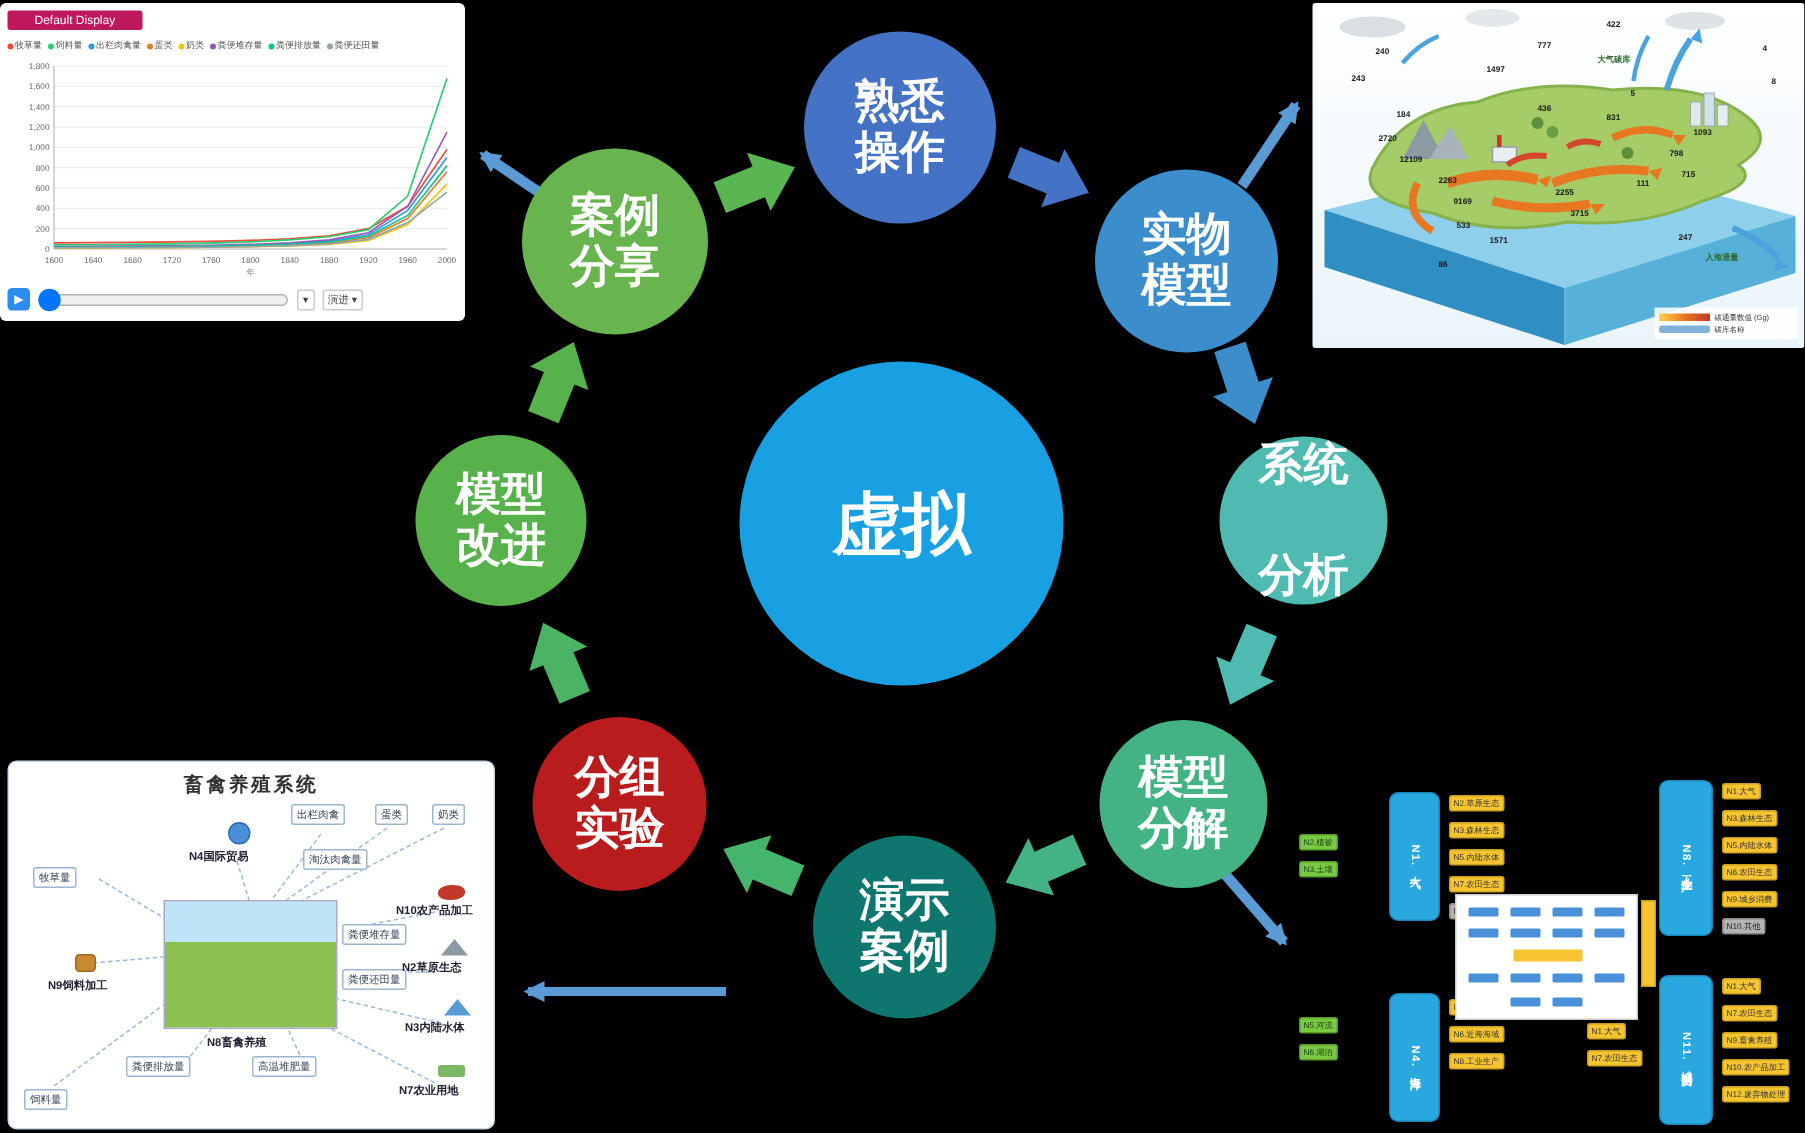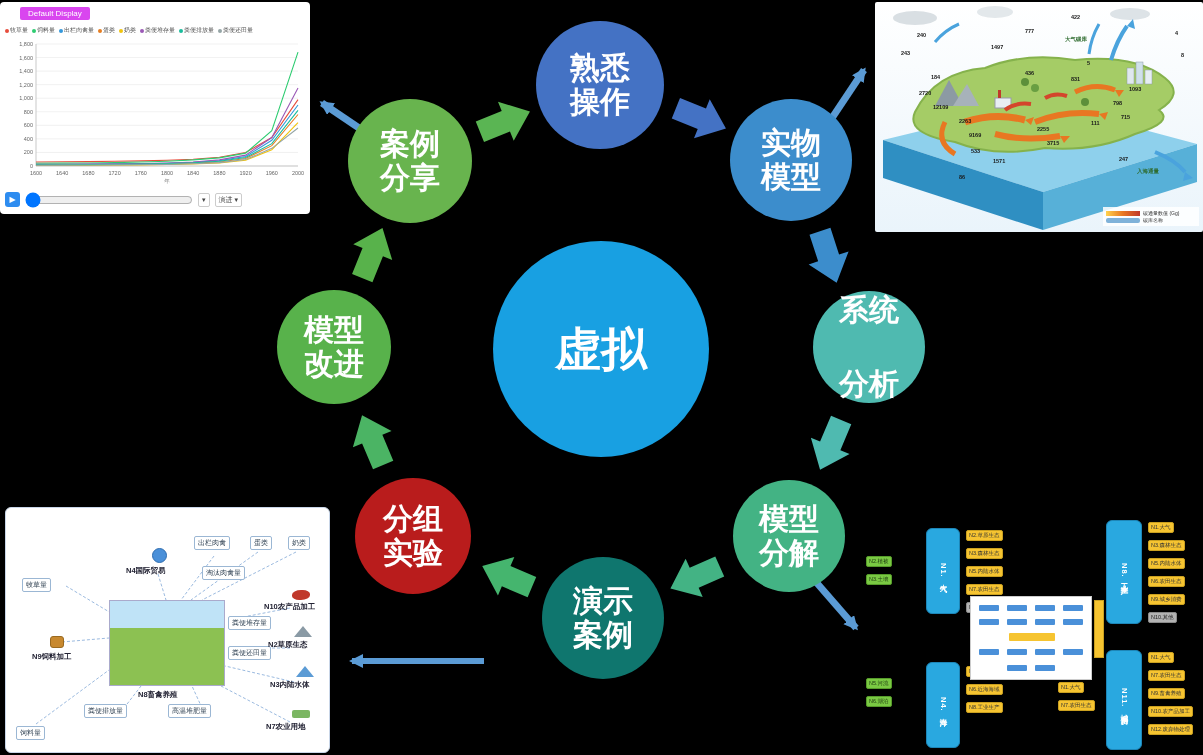--- a/index.html
+++ b/index.html
@@ -5,31 +5,31 @@
   *{box-sizing:border-box;margin:0;padding:0}
   html,body{width:1203px;height:755px;background:#000;font-family:"Liberation Sans",sans-serif;position:relative;overflow:hidden}
   
   .node{position:absolute;border-radius:50%;display:flex;flex-direction:column;align-items:center;justify-content:center;
         color:#fff;font-weight:bold;text-align:center;z-index:3}
   .node span{display:block;line-height:1.12}
   .cyc span{font-size:30px}
   #center-node span{font-size:46px;line-height:1.15}
   #center-node{left:493px;top:241px;width:216px;height:216px}
   .n0{left:536px;top:21px;width:128px;height:128px}
-  .n1{left:730px;top:99px;width:122px;height:122px}
+  .n1{left:730px;top:113px;width:122px;height:122px}
   .n2{left:813px;top:291px;width:112px;height:112px}
   .n3{left:733px;top:480px;width:112px;height:112px}
   .n4{left:542px;top:557px;width:122px;height:122px}
   .n5{left:355px;top:478px;width:116px;height:116px}
   .n6{left:277px;top:290px;width:114px;height:114px}
   .n7{left:348px;top:99px;width:124px;height:124px}
   #arrows{position:absolute;left:0;top:0;z-index:2}
   
   .chart-card{position:absolute;left:0;top:2px;width:310px;height:212px;background:#fff;border-radius:4px;z-index:1;overflow:hidden}
-  .dd-btn{position:absolute;left:20px;top:5px;background:#d946ef;color:#fff;font-size:8px;padding:2px 8px;border-radius:2px;border:none}
+  .dd-btn{position:absolute;left:5px;top:5px;background:#be185d;color:#fff;font-size:8px;padding:2px 18px;border-radius:2px;border:none}
   .chart-legend{position:absolute;left:5px;top:24px;display:flex;gap:4px;align-items:center;width:300px;flex-wrap:nowrap}
   .chart-legend .li{display:flex;align-items:center;gap:1px;font-size:6px;color:#555;white-space:nowrap}
   .chart-legend .dot{width:4px;height:4px;border-radius:50%;display:inline-block}
   #mini-chart{position:absolute;left:6px;top:36px}
   .chart-controls{position:absolute;left:5px;top:190px;display:flex;align-items:center;gap:5px;width:300px}
   .play-btn{width:15px;height:15px;background:#2d8cf0;border-radius:3px;color:#fff;font-size:8px;display:flex;align-items:center;justify-content:center}
   .time-slider{width:168px;height:10px}
   .mini-select{border:1px solid #ccc;font-size:7px;padding:1px 3px;color:#444;background:#fff;border-radius:2px;display:flex;align-items:center;gap:2px;height:14px}
   
   .eco{position:absolute;left:875px;top:2px;width:328px;height:230px;background:linear-gradient(#ffffff,#eaf4fb);z-index:1;border-radius:2px}
@@ -315,20 +315,21 @@
         <span>碳通量数值 (Gg)</span>
       </div>
     <div class="row">
         <div class="eco-grad2"></div>
         <span>碳库名称</span>
       </div>
   </div>
 </div>
 
 <div class="farm">
+  <div class="farm-title">畜禽养殖系统</div>
   <svg class="farm-links" width="325" height="246">
     <g stroke="#9bbadf" stroke-width="1" stroke-dasharray="3,2" fill="none">
       <path d="M60,78 L110,108"></path>
         <path d="M56,134 L103,130"></path>
         <path d="M30,216 L103,162"></path>
       <path d="M152,66 L160,92"></path>
         <path d="M208,48 L175,92"></path>
         <path d="M252,44 L185,92"></path>
       <path d="M290,44 L196,92"></path>
         <path d="M284,100 L222,112"></path>

